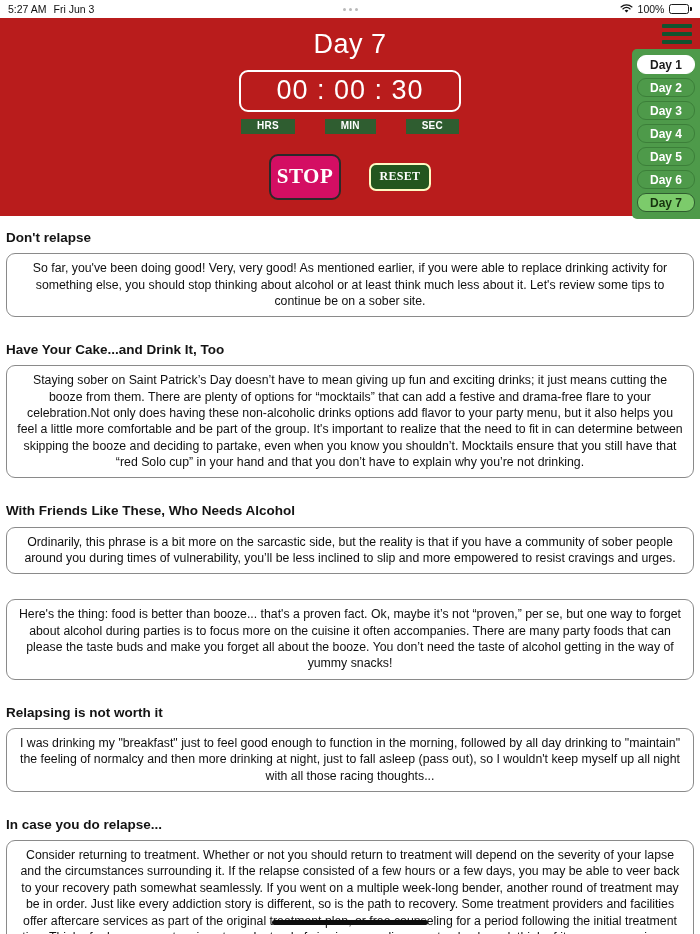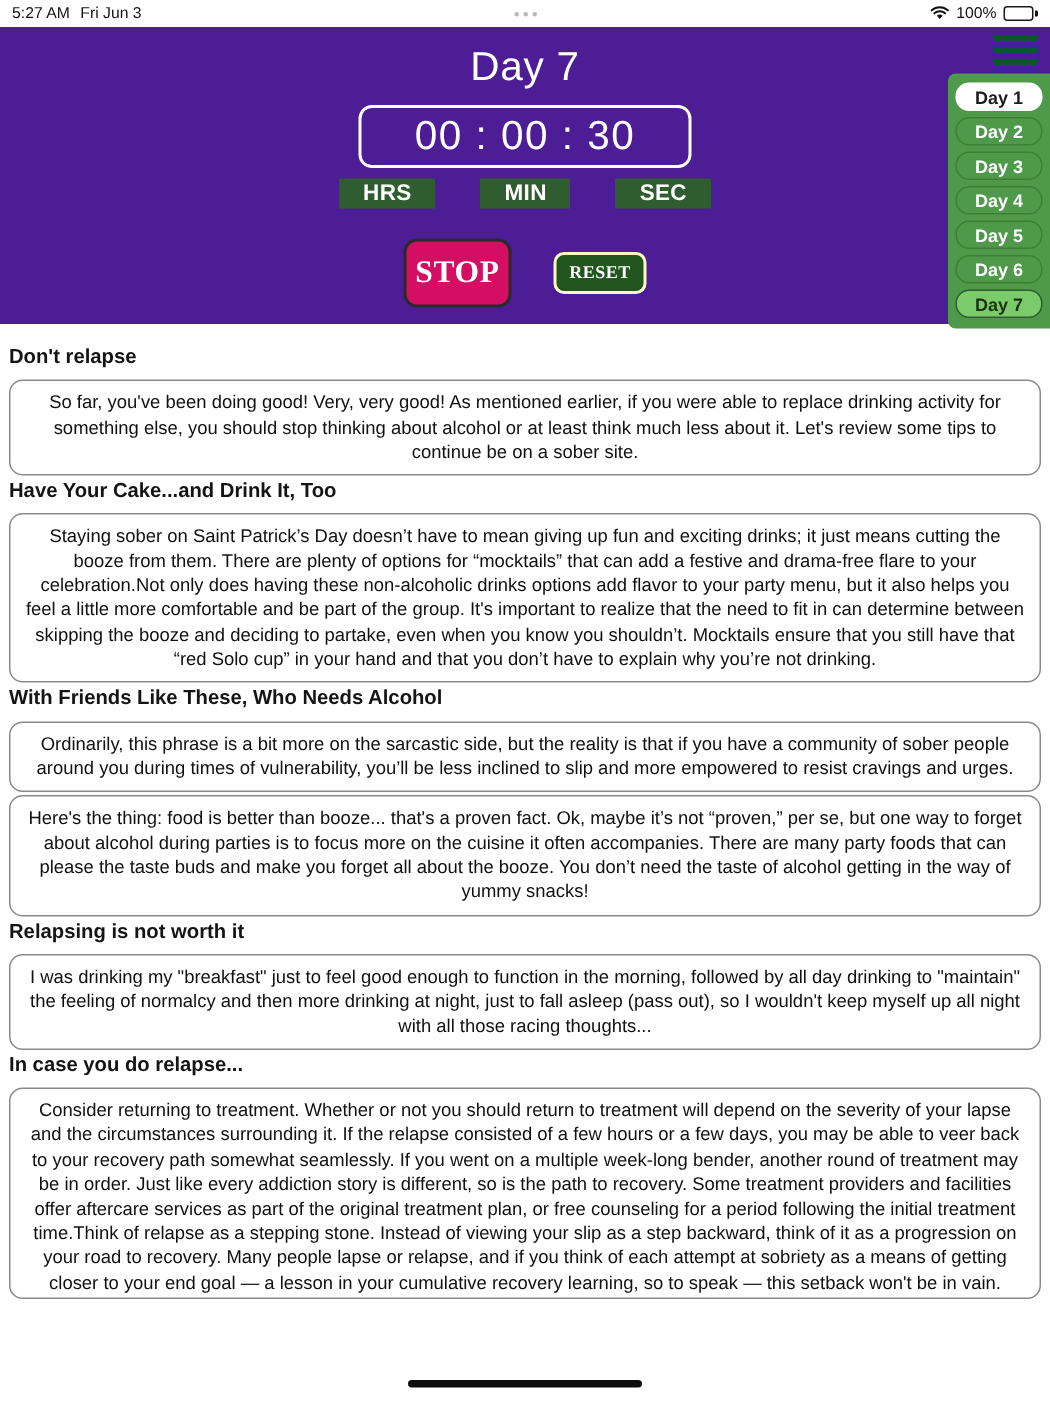--- a/index.html
+++ b/index.html
@@ -42,21 +42,21 @@
     padding: 1px; background: #fff;
   }
   .batt-fill { width: 100%; height: 100%; background: #111; border-radius: 1px; }
   .batt-cap { width: 1.6px; height: 4px; background: #111; border-radius: 0 1px 1px 0; margin-left: 1px; }
 
   
   .header {
     position: relative;
     width: 700px;
     height: 198px;
-    background: #4c1d95;
+    background: #b91c1c;
   }
   .day-title {
     text-align: center;
     color: #ffffff;
     font-size: 27px;
     font-weight: 400;
     letter-spacing: .5px;
     padding-top: 12px;
     line-height: 1.1;
   }
@@ -79,21 +79,21 @@
   }
   .unit-row {
     display: flex;
     justify-content: center;
     gap: 30px;
     margin-top: 7px;
   }
   .unit {
     background: #2F5D30;
     color: #ffffff;
-    font-size: 15px;
+    font-size: 10px;
     font-weight: 700;
     padding: 2px 16px 3px;
     line-height: 1;
     letter-spacing: .2px;
   }
   .btn-row {
     display: flex;
     justify-content: center;
     align-items: center;
     gap: 28px;
@@ -184,21 +184,21 @@
     color: #17340F;
     border: 1px solid #2F5D30;
   }
 
   
   .content {
     width: 700px;
     background: #ffffff;
     padding: 0 6px;
   }
-  .section { margin-top: 2px; }
+  .section { margin-top: 25px; }
   .section.first { margin-top: 14px; }
   .sec-title {
     font-size: 13.5px;
     font-weight: 700;
     color: #141414;
     margin-bottom: 7px;
     line-height: 1.2;
   }
   .sec-card {
     border: 1px solid #8a8a8a;

